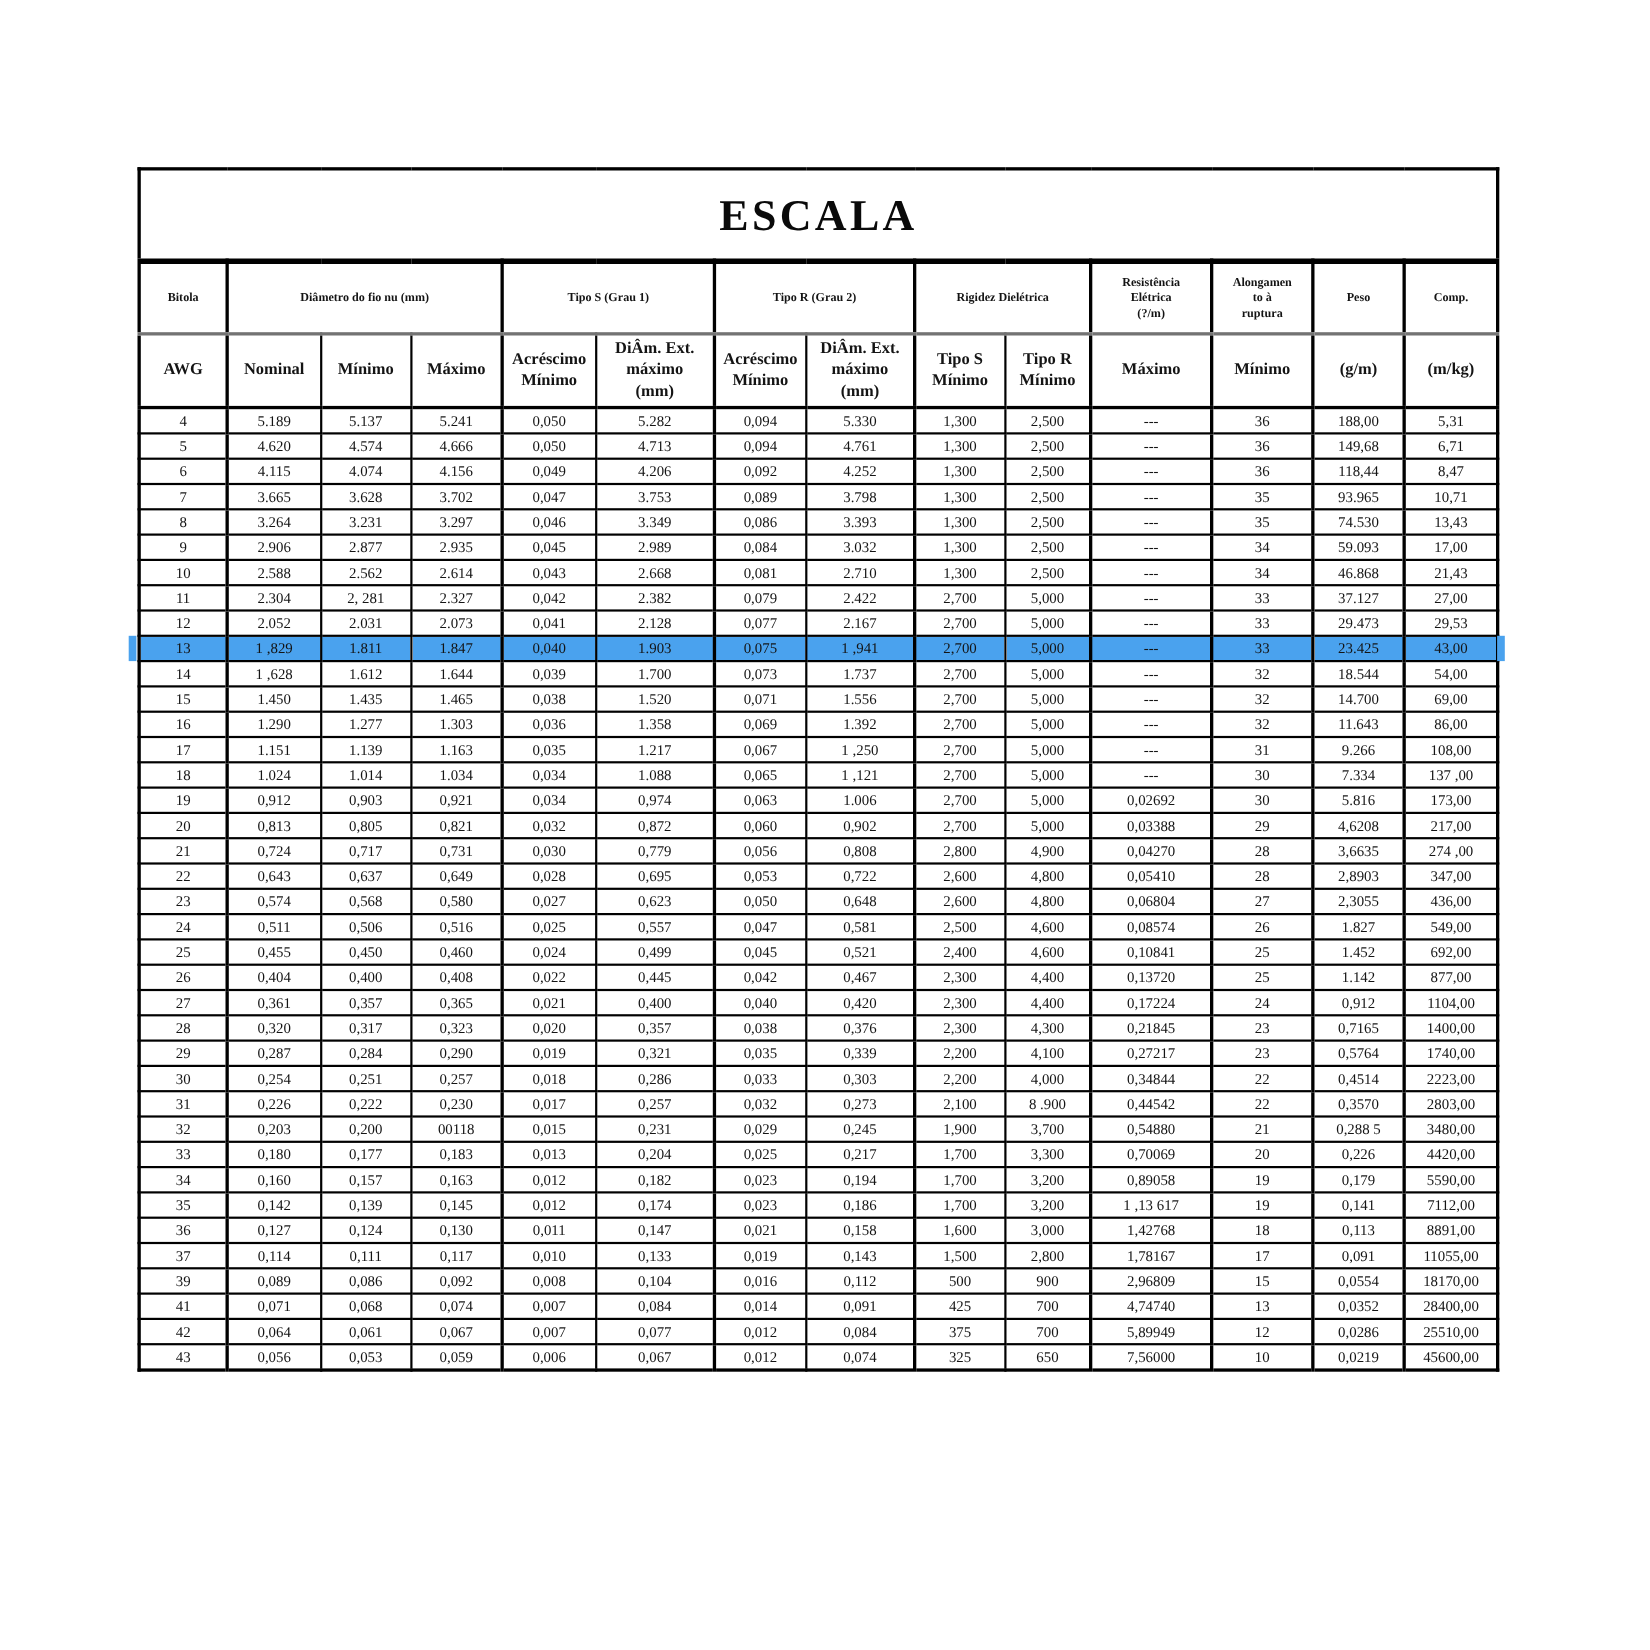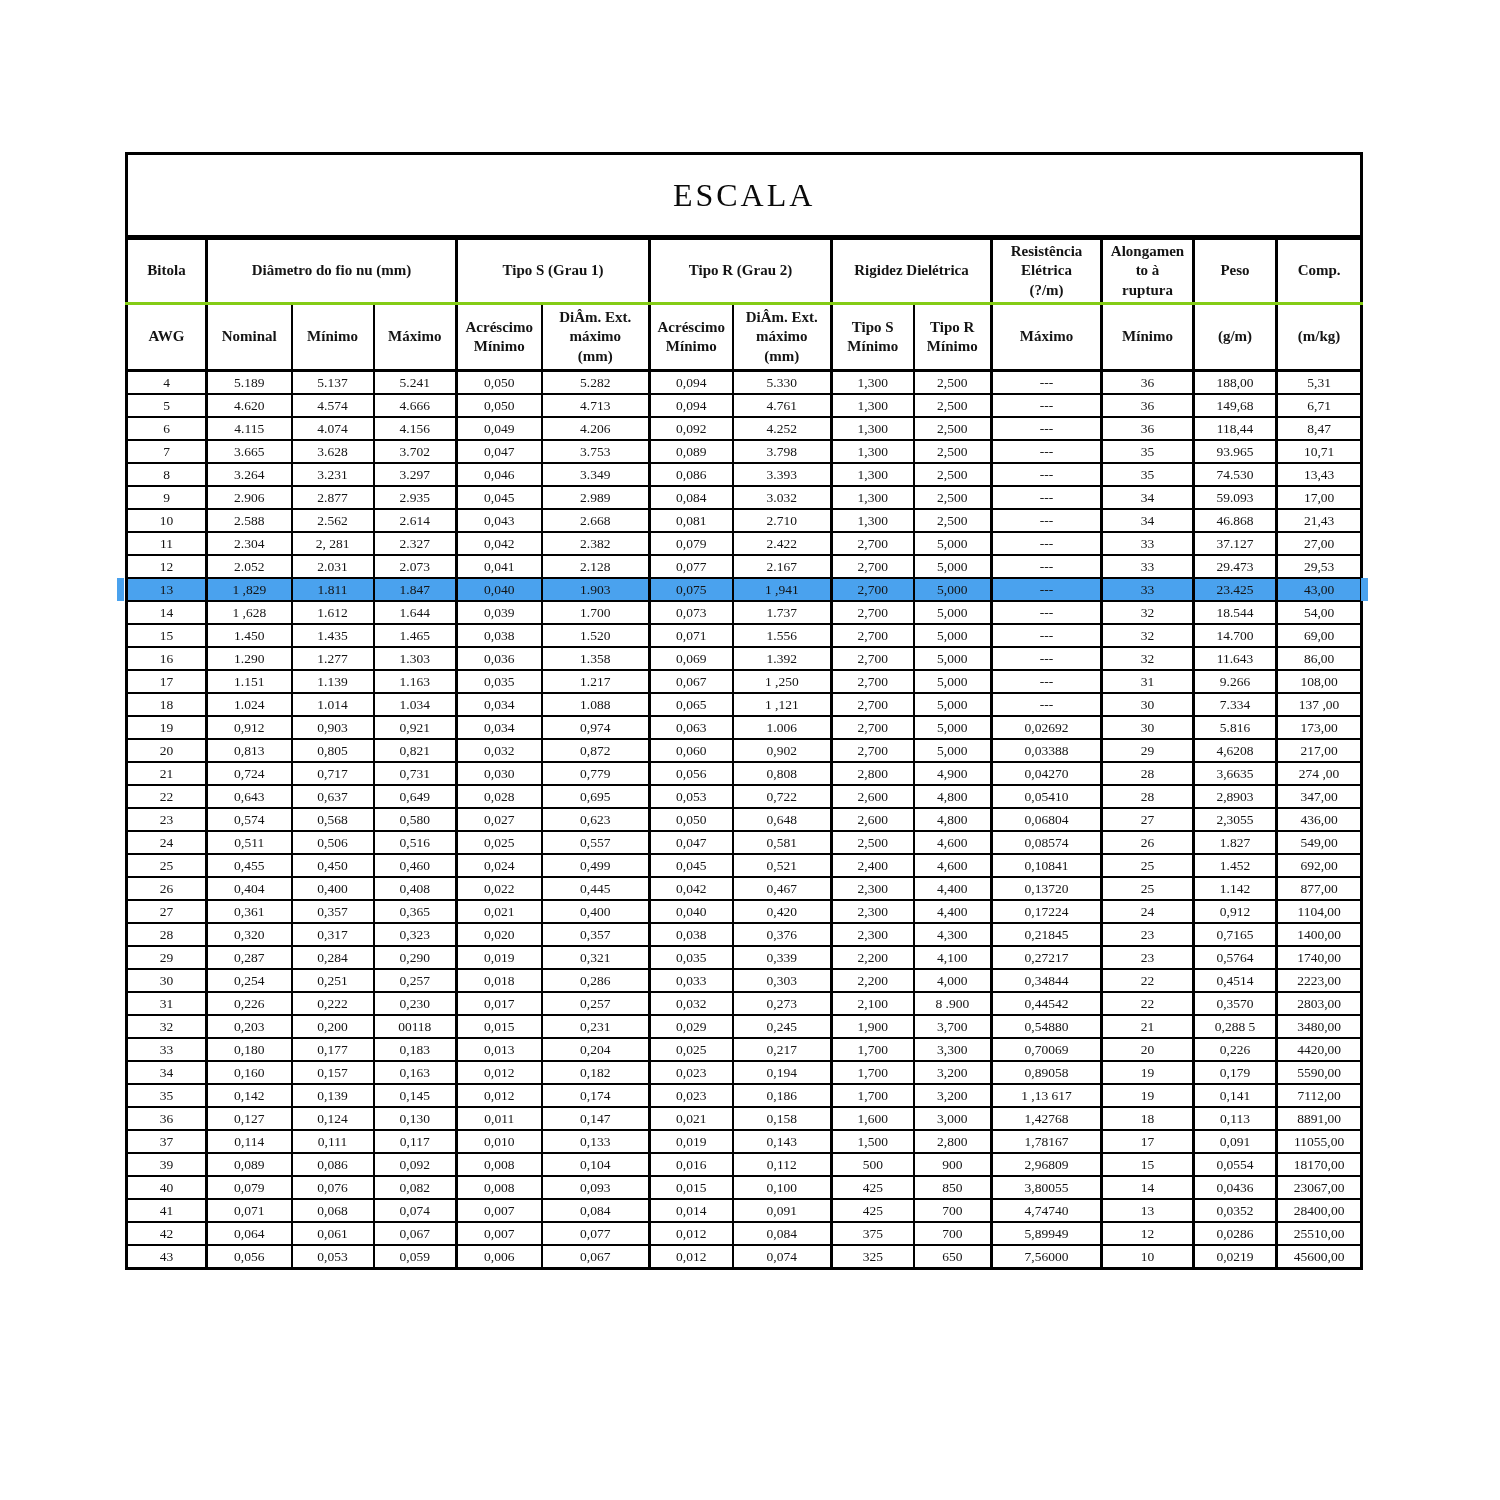--- a/index.html
+++ b/index.html
@@ -12,25 +12,25 @@
   table{
     border-collapse:collapse;width:1235px;table-layout:fixed;
     border:3px solid #000;
   }
   td,th{
     border:2px solid #000;padding:0;margin:0;
     text-align:center;vertical-align:middle;color:#141414;
     overflow:hidden;
   }
   .title-cell{
-    height:80px;font-size:32px;font-weight:normal;letter-spacing:3px;
+    height:80px;font-size:40px;font-weight:bold;letter-spacing:3px;
     border-bottom:5px solid #000;color:#0a0a0a;
   }
   thead th{font-weight:bold;white-space:pre-line;background:#fff;}
-  tr.grp-row th{height:62px;font-size:15px;line-height:1.28;border-bottom:3px solid #84cc16;text-align:center;}
+  tr.grp-row th{height:62px;font-size:11px;line-height:1.28;border-bottom:3px solid #737373;text-align:center;}
   tr.sub-row th{height:64px;font-size:15px;line-height:1.3;border-bottom:3px solid #000;}
   tbody td{height:21px;font-size:13.5px;line-height:1;}
   .gl{border-left-width:3px;}
   tr.hl td{background:var(--hl,#4aa2ee);}
   .strip{position:absolute;width:7px;background:var(--hl,#4aa2ee);}
   .strip.left{left:-8px;}
   .strip.right{right:-8px;}
 </style>
 </head>
 <body>
@@ -655,36 +655,20 @@
           <td class="gl">0,016</td>
           <td>0,112</td>
           <td class="gl">500</td>
           <td>900</td>
           <td class="gl">2,96809</td>
           <td class="gl">15</td>
           <td class="gl">0,0554</td>
           <td class="gl">18170,00</td>
         </tr>
         <tr>
-          <td>40</td>
-          <td class="gl">0,079</td>
-          <td>0,076</td>
-          <td>0,082</td>
-          <td class="gl">0,008</td>
-          <td>0,093</td>
-          <td class="gl">0,015</td>
-          <td>0,100</td>
-          <td class="gl">425</td>
-          <td>850</td>
-          <td class="gl">3,80055</td>
-          <td class="gl">14</td>
-          <td class="gl">0,0436</td>
-          <td class="gl">23067,00</td>
-        </tr>
-        <tr>
           <td>41</td>
           <td class="gl">0,071</td>
           <td>0,068</td>
           <td>0,074</td>
           <td class="gl">0,007</td>
           <td>0,084</td>
           <td class="gl">0,014</td>
           <td>0,091</td>
           <td class="gl">425</td>
           <td>700</td>

